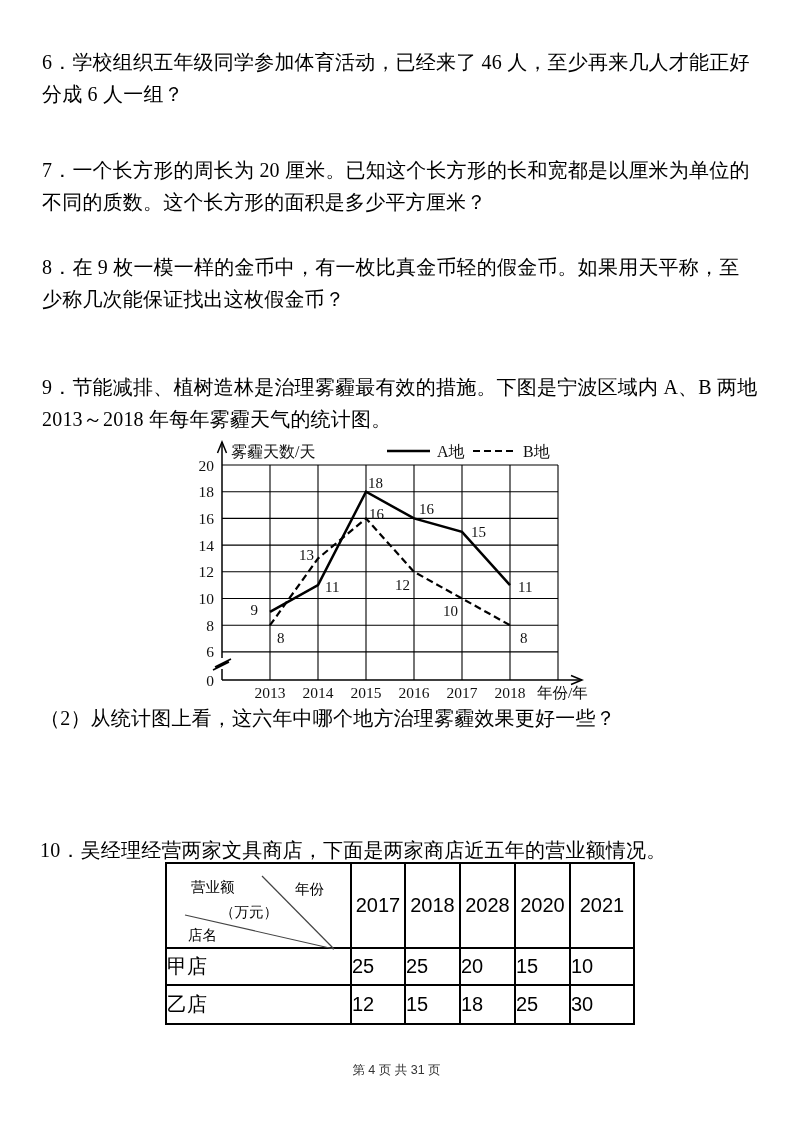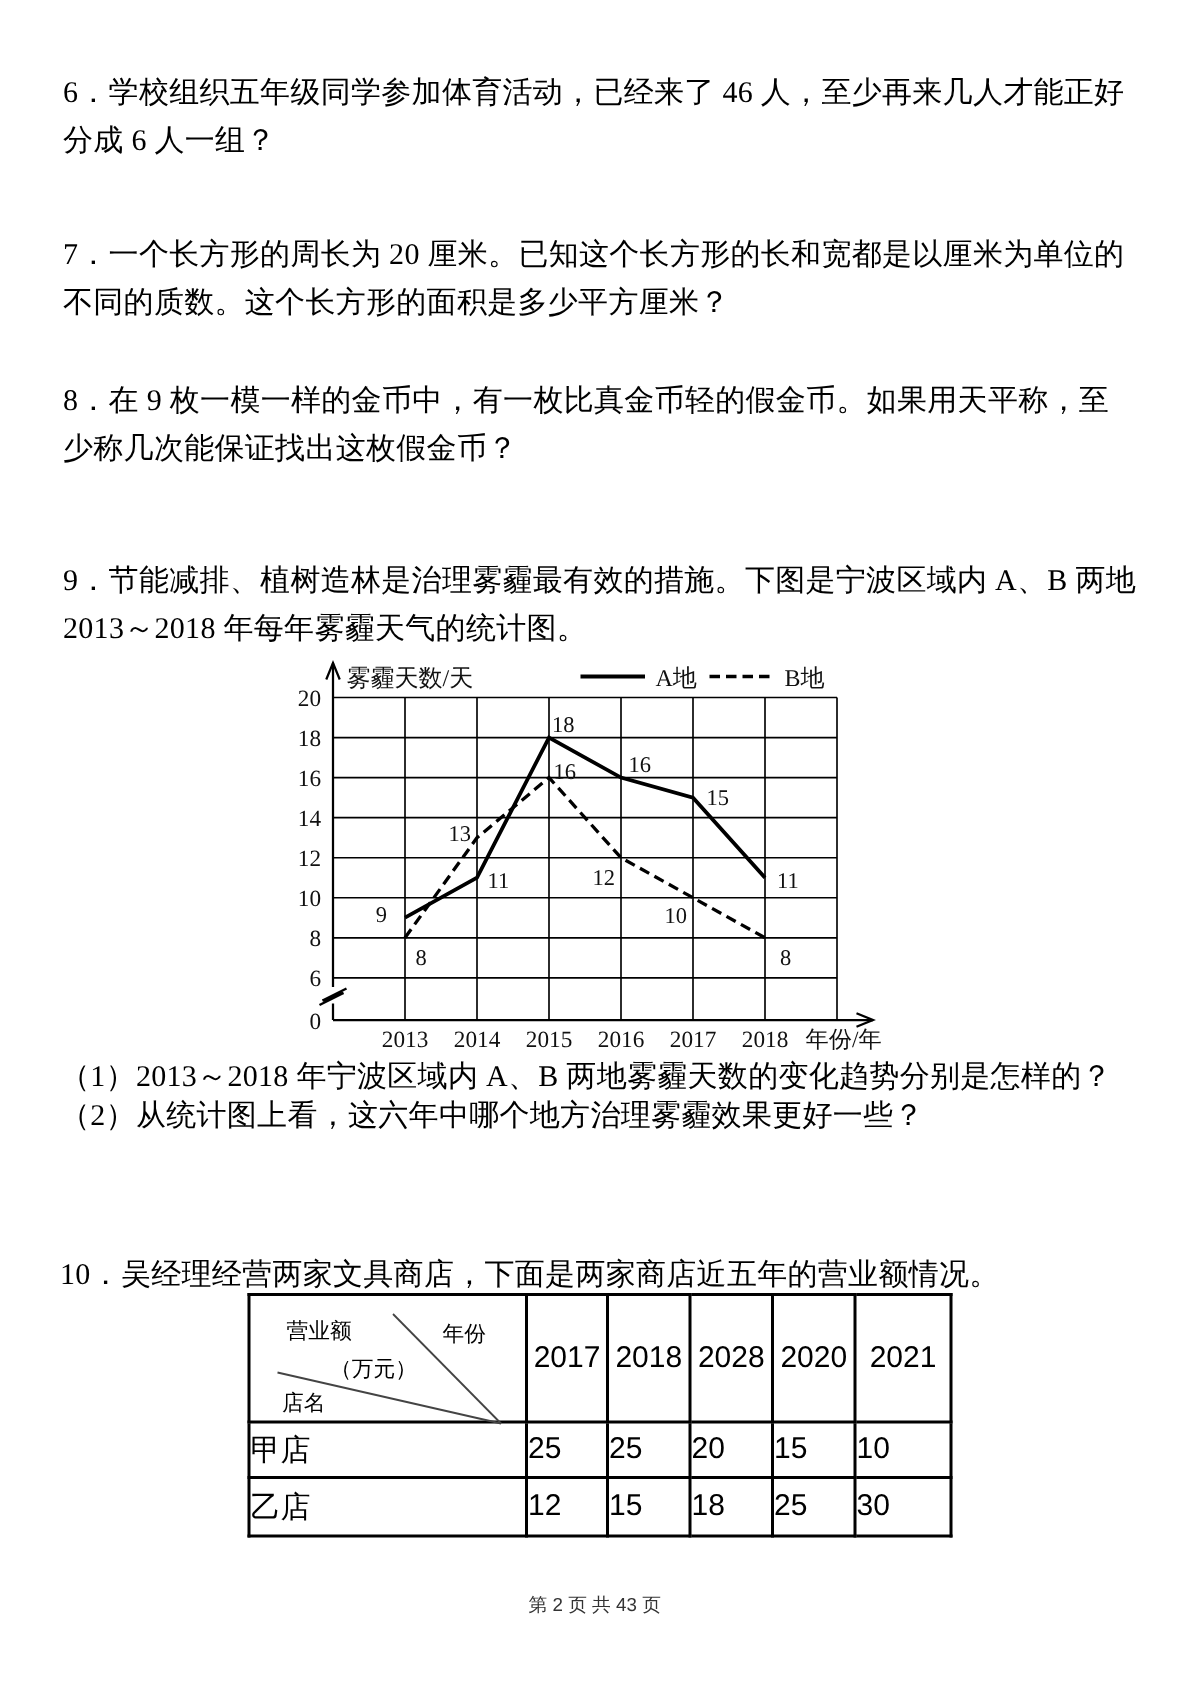--- a/index.html
+++ b/index.html
@@ -133,21 +133,20 @@
         <text x="92" y="205.2" text-anchor="start" font-size="15">8</text>
         <text x="129" y="122.45" text-anchor="end" font-size="15">13</text>
         <text x="184" y="81.4" text-anchor="start" font-size="15">16</text>
         <text x="225" y="151.8" text-anchor="end" font-size="15">12</text>
         <text x="273" y="177.5" text-anchor="end" font-size="15">10</text>
         <text x="335" y="205.2" text-anchor="start" font-size="15">8</text>
       </svg>
   </div>
 
   <div class="q sub" style="top:705px; left:40px;">
-    <div>（1）2013～2018 年宁波区域内 A、B 两地雾霾天数的变化趋势分别是怎样的？</div>
     <div>（2）从统计图上看，这六年中哪个地方治理雾霾效果更好一些？</div>
   </div>
 
   <div class="q" style="top:834px; left:40px;">
     <div>10．吴经理经营两家文具商店，下面是两家商店近五年的营业额情况。</div>
   </div>
 
   <table class="rev">
     <colgroup>
       <col style="width:185px">
@@ -187,15 +186,15 @@
       <td class="label-cell">乙店</td>
       <td class="val-cell">12</td>
       <td class="val-cell">15</td>
       <td class="val-cell">18</td>
       <td class="val-cell">25</td>
       <td class="val-cell">30</td>
     </tr>
   </tbody>
     </table>
 
-  <div class="footer">第 2 页 共 43 页</div>
+  <div class="footer">第 4 页 共 31 页</div>
 
 </div>
 
 </body></html>

